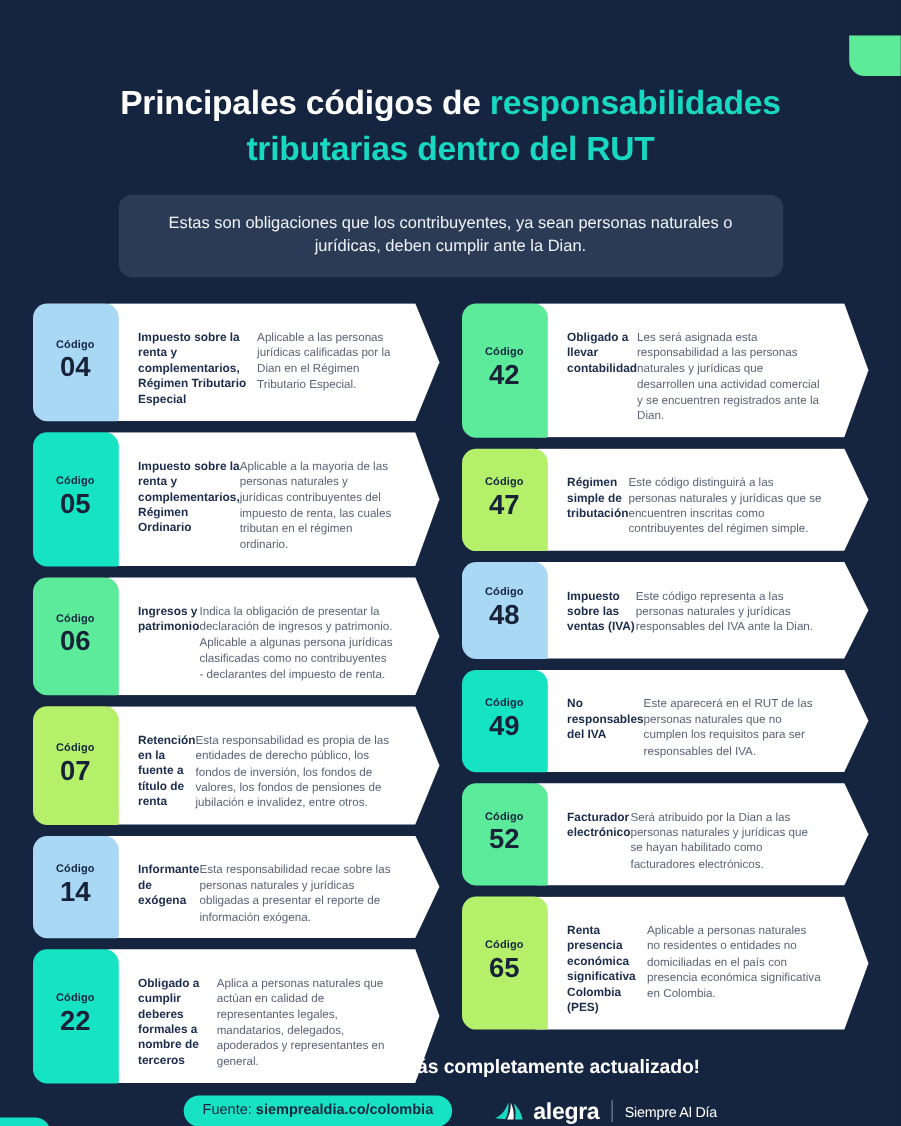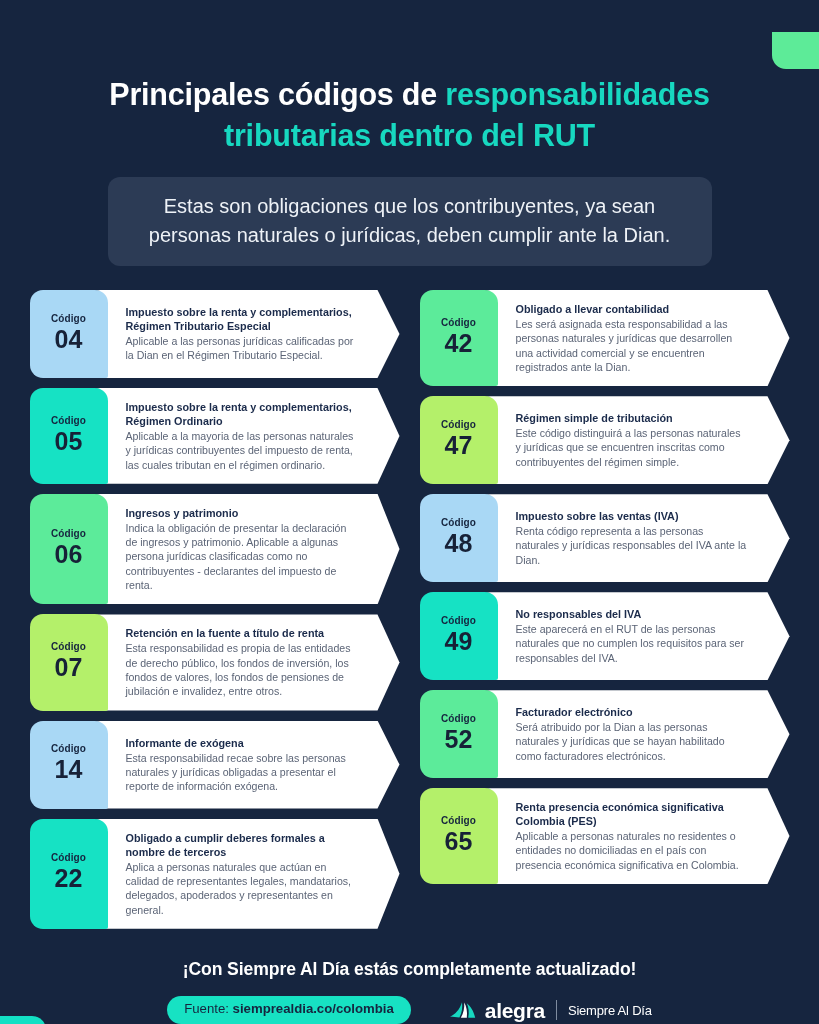--- a/index.html
+++ b/index.html
@@ -63,21 +63,21 @@
     margin: 22px auto 0 auto;
     width: 604px;
     background: #2c3b55;
     border-radius: 12px;
     padding: 15px 28px 17px 28px;
     box-sizing: border-box;
   }
   .subtitle {
     margin: 0;
     color: #eef2f7;
-    font-size: 20px;
+    font-size: 15px;
     line-height: 1.42;
     text-align: center;
   }
 
   
   .cards {
     margin: 24px auto 0 auto;
     width: 760px;
     display: grid;
     grid-template-columns: 370px 370px;
@@ -132,25 +132,25 @@
   .badge-number {
     font-size: 25px;
     font-weight: 700;
     color: #172137;
     line-height: 1.15;
     margin-top: 1px;
   }
   .card-text {
     position: relative;
     z-index: 3;
-    padding: 12px 42px 12px 18px;
+    padding: 24px 42px 12px 18px;
     box-sizing: border-box;
     flex: 1 1 auto;
     display: flex;
-    flex-direction: column;
+    flex-direction: row;
     justify-content: center;
   }
   .card-title {
     margin: 0 0 1px 0;
     font-size: 10.8px;
     font-weight: 700;
     color: #1b2b4b;
     line-height: 1.3;
   }
   .card-desc {
@@ -331,21 +331,21 @@
           </div>
         </div>
         <div class="card">
           <div class="card-body"></div>
           <div class="badge" style="background: rgb(169, 216, 245);">
             <div class="badge-label">Código</div>
             <div class="badge-number">48</div>
           </div>
           <div class="card-text">
             <p class="card-title">Impuesto sobre las ventas (IVA)</p>
-            <p class="card-desc">Renta código representa a las personas naturales y jurídicas responsables del IVA ante la Dian.</p>
+            <p class="card-desc">Este código representa a las personas naturales y jurídicas responsables del IVA ante la Dian.</p>
           </div>
         </div>
         <div class="card">
           <div class="card-body"></div>
           <div class="badge" style="background: rgb(22, 226, 196);">
             <div class="badge-label">Código</div>
             <div class="badge-number">49</div>
           </div>
           <div class="card-text">
             <p class="card-title">No responsables del IVA</p>

